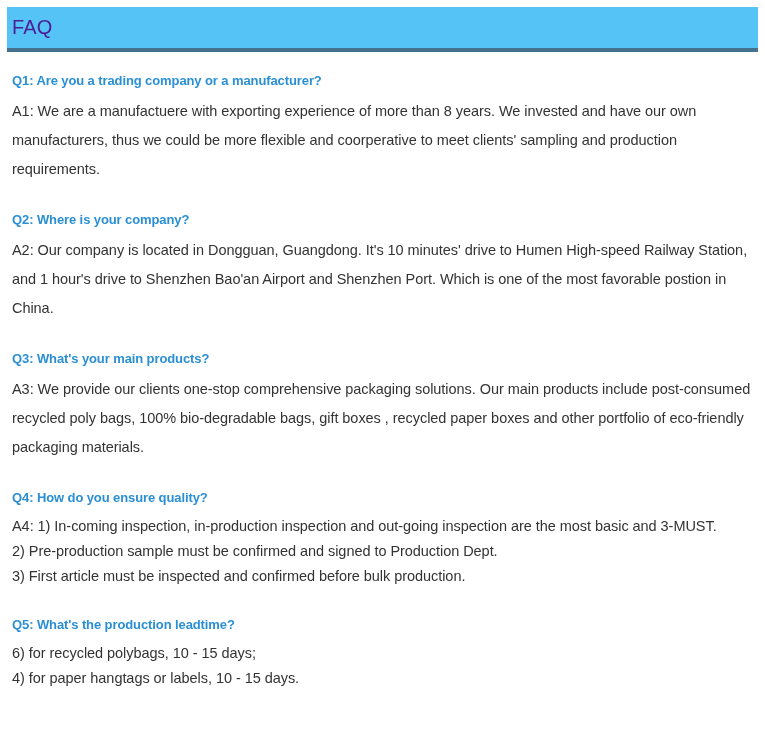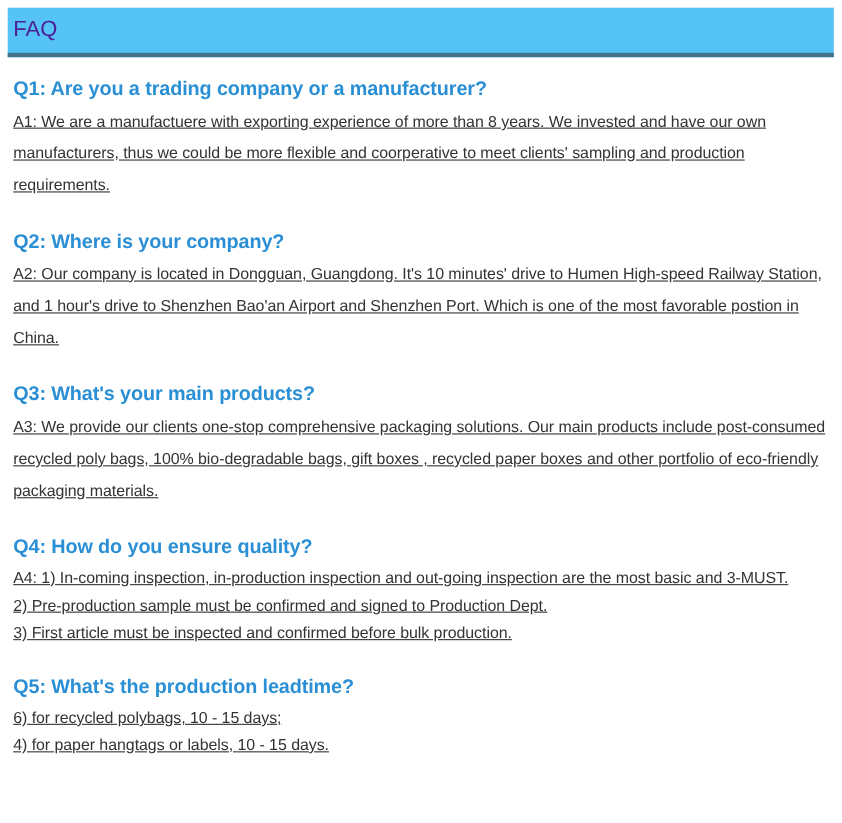--- a/index.html
+++ b/index.html
@@ -50,32 +50,31 @@
   }
   .faq-item {
     margin-bottom: 25px;
   }
   .faq-item:last-child {
     margin-bottom: 0;
   }
   .faq-question {
     color: #2a8fd4;
     font-weight: bold;
-    font-size: 18px;
+    font-size: 13px;
     line-height: 21px;
     margin: 0 0 6px 0;
     letter-spacing: -0.1px;
   }
   .faq-answer p {
     margin: 0;
     color: #333333;
     font-size: 14.5px;
     line-height: 29px;
     letter-spacing: -0.05px;
-    text-decoration: underline;
   }
   .faq-answer.tight p {
     line-height: 25px;
   }
   .faq-answer.tight {
     margin-top: 1px;
   }
 </style>
 </head>
 <body>

